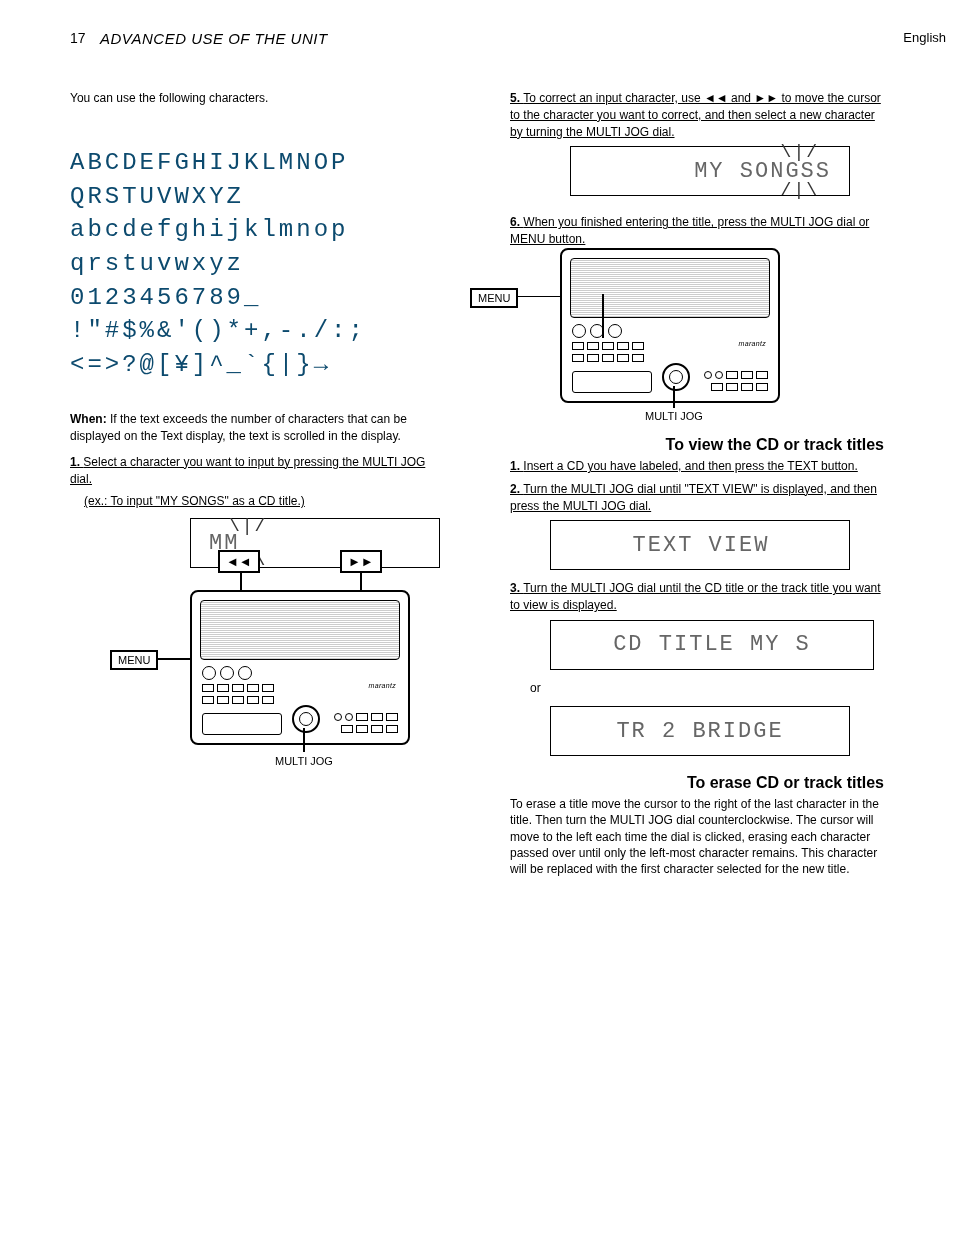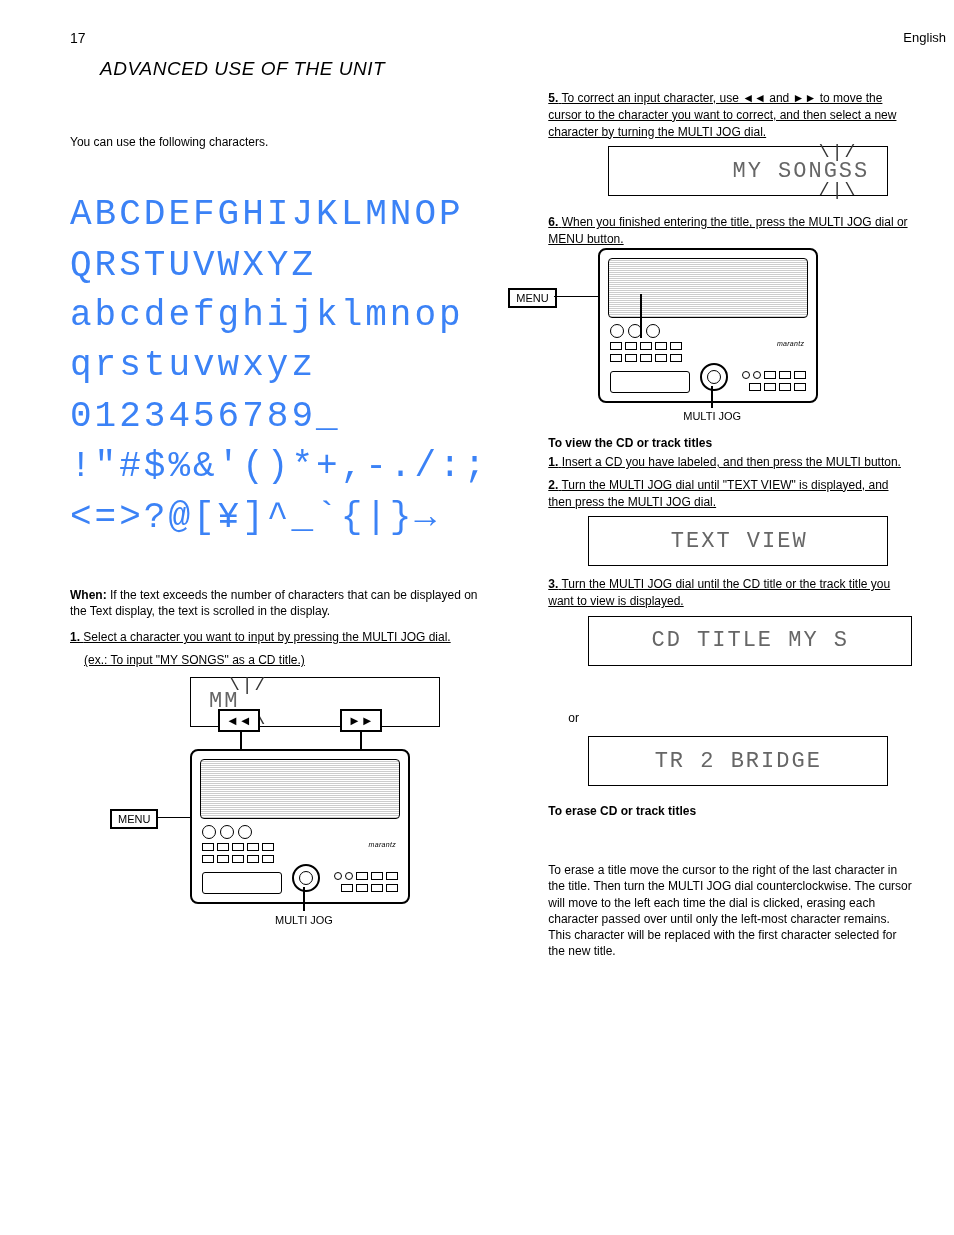--- a/index.html
+++ b/index.html
@@ -16,32 +16,31 @@
   .page-num {
     position: absolute;
     top: 30px;
     font-size: 14px;
   }
   .page-left { left: 70px; }
   .page-title {
     position: absolute;
     top: 30px;
     left: 100px;
-    font-size: 19px;
+    font-size: 15px;
     font-style: italic;
     letter-spacing: 0.5px;
-    margin-top: 28px;
   }
   .two-col {
     display: flex;
     gap: 60px;
     margin-top: 30px;
   }
   .col { flex: 1; }
-  .body-text { font-size: 12px; line-height: 1.35; margin-bottom: 10px; margin-top: 44px; }
+  .body-text { font-size: 12px; line-height: 1.35; margin-bottom: 10px; }
   .bold { font-weight: bold; }
 
   
   .lcd-box {
     border: 1.5px solid #000;
     height: 50px;
     position: relative;
     display: flex;
     align-items: center;
     padding: 0 18px;
@@ -61,29 +60,29 @@
   .blink-mark {
     position: absolute;
     font-size: 18px;
     color: #333;
     line-height: 1;
   }
 
   
   .charset {
     font-family: "Courier New", monospace;
-    font-size: 36px;
-    color: #3b82f6;
+    font-size: 24px;
+    color: #0c4a6e;
     letter-spacing: 3px;
     line-height: 1.4;
     margin: 40px 0 30px 0;
     white-space: pre;
   }
 
-  .small-heading { font-weight: bold; font-size: 12px; margin: 8px 0 4px 0; }
+  .small-heading { font-weight: bold; font-size: 16px; margin: 8px 0 4px 0; text-align: right; }
 
   .numbered { font-size: 12px; line-height: 1.4; margin-bottom: 6px; text-decoration: underline; }
 
   .lcd-mm {
     width: 250px;
     margin: 8px 0 12px 120px;
   }
 
   .device-wrap {
     position: relative;
@@ -349,21 +348,21 @@
       </div>
       <div class="line" style="top:36px; left:82px; width:1.5px; height:44px;"></div>
       <div style="position:absolute; top:152px; left:125px; font-size:11px;">MULTI JOG</div>
       <div class="line" style="top:128px; left:153px; width:1.5px; height:22px;"></div>
     </div>
 
     <div class="small-heading section-gap">To view the CD or track titles</div>
 
     <div class="numbered">
       <span class="bold">1.</span>
-      <span>Insert a CD you have labeled, and then press the MULTI button.</span>
+      <span>Insert a CD you have labeled, and then press the TEXT button.</span>
     </div>
     <div class="numbered">
       <span class="bold">2.</span>
       <span>Turn the MULTI JOG dial until "TEXT VIEW" is displayed, and then press the MULTI JOG dial.</span>
     </div>
 
     <div class="lcd-box lcd-center" style="width:300px; margin-left:40px;">
       <span class="lcd-text">TEXT VIEW</span>
     </div>
 

